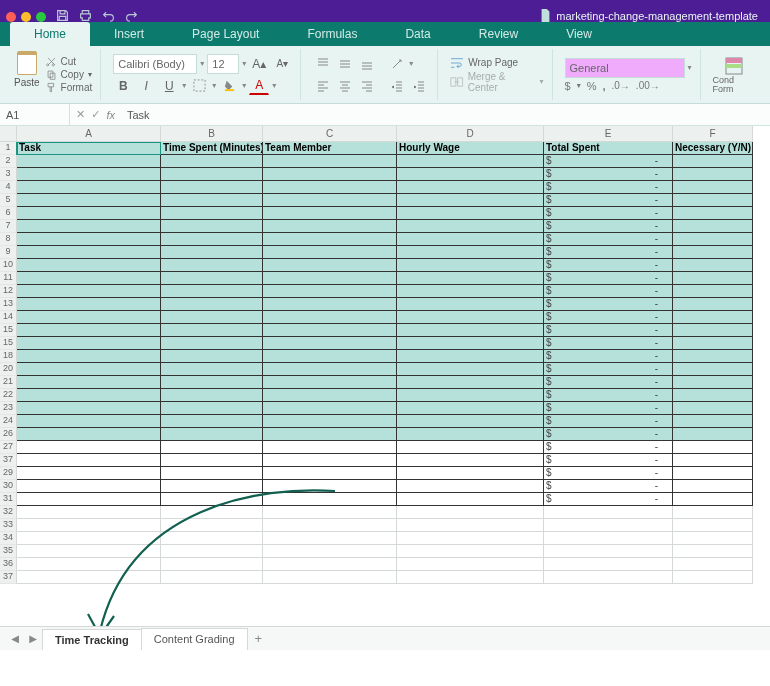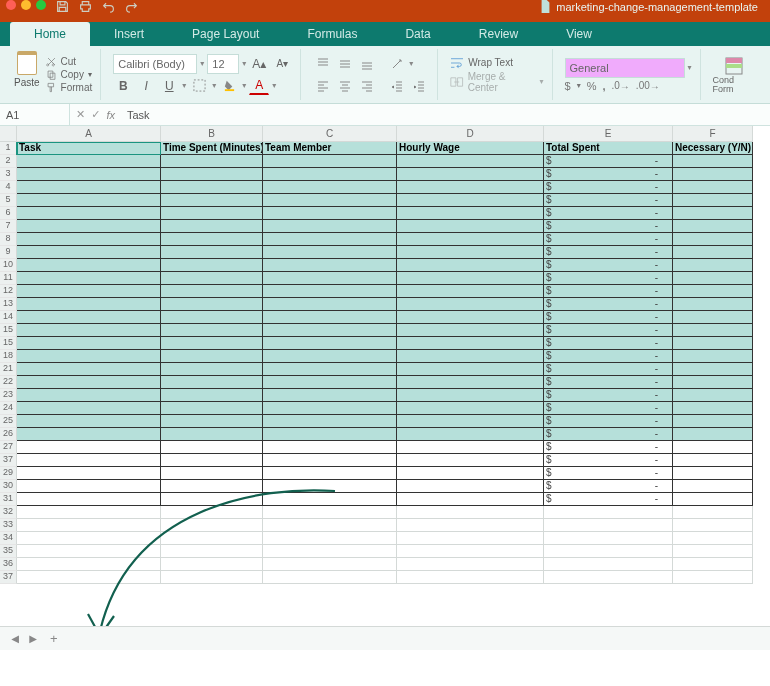--- a/index.html
+++ b/index.html
@@ -1,17 +1,17 @@
 <!DOCTYPE html>
 <html><head>
 <meta charset="utf-8">
 <style>
 *{box-sizing:border-box;margin:0;padding:0;font-family:-apple-system,Helvetica,Arial,sans-serif}
 body{width:770px;height:686px;overflow:hidden;background:#fff;font-size:11px;color:#444}
-.titlebar{height:22px;background:#c2410c;display:flex;align-items:flex-start;padding:0 6px;color:#d8ece9}
+.titlebar{height:22px;background:#4c1d95;display:flex;align-items:flex-end;padding:0 6px;color:#d8ece9}
 .traffic{display:flex;gap:5px;margin-right:10px}
 .dot{width:10px;height:10px;border-radius:50%}
 .dot.r{background:#ff5f57}.dot.y{background:#febc2e}.dot.g{background:#28c840}
 .qat{display:flex;gap:10px;color:#bfe0db;align-items:center}
 .qat svg{opacity:.85}
 .doc-title{margin-left:auto;margin-right:6px;font-size:11px;color:#e8f5f3;display:flex;align-items:center;gap:5px}
 .tabs{height:24px;background:#0d7a6e;display:flex;align-items:end;padding-left:10px}
 .tab{padding:5px 24px;color:#d3eae6;font-size:12px;cursor:pointer}
 .tab.active{background:#e8f4f2;color:#0d7a6e;border-radius:3px 3px 0 0;font-weight:500}
 .ribbon{height:58px;background:#e8f4f2;border-bottom:1px solid #c5ddd8;display:flex;padding:3px 6px;gap:4px}
@@ -216,21 +216,21 @@
             <path stroke="#888" d="M6 3h6M6 6h6M6 9h6M6 12h6M2 7l2 1-2 1"></path>
           </svg>
         </div>
     </div>
   </div>
   <div class="rgroup">
     <div class="wrap-text">
         <svg width="14" height="12" viewBox="0 0 16 14">
           <path stroke="#5b9bd5" fill="none" d="M1 2h14M1 7h10a2 2 0 0 1 0 4H8m0 0l2-2m-2 2l2 2M1 12h4"></path>
         </svg>
-        <span>Wrap Text</span>
+        <span>Wrap Page</span>
       </div>
     <div class="wrap-text" style="opacity:.5">
         <svg width="14" height="12" viewBox="0 0 16 14">
           <path stroke="#888" fill="none" d="M1 2h6v10H1zM9 2h6v10H9zM5 7h6"></path>
         </svg>
         <span>Merge &amp; Center</span>
         <span style="font-size:8px">▾</span>
       </div>
   </div>
   <div class="rgroup">
@@ -429,20 +429,29 @@
       <div class="row">
         <div class="rh">18</div>
         <div class="cell hl" style="width:144px"></div>
         <div class="cell hl" style="width:102px"></div>
         <div class="cell hl" style="width:134px"></div>
         <div class="cell hl" style="width:147px"></div>
         <div class="cell hl dollar-cell" style="width:129px"></div>
         <div class="cell hl" style="width:80px"></div>
       </div>
       <div class="row">
+        <div class="rh">20</div>
+        <div class="cell hl" style="width:144px"></div>
+        <div class="cell hl" style="width:102px"></div>
+        <div class="cell hl" style="width:134px"></div>
+        <div class="cell hl" style="width:147px"></div>
+        <div class="cell hl dollar-cell" style="width:129px"></div>
+        <div class="cell hl" style="width:80px"></div>
+      </div>
+      <div class="row">
         <div class="rh">21</div>
         <div class="cell hl" style="width:144px"></div>
         <div class="cell hl" style="width:102px"></div>
         <div class="cell hl" style="width:134px"></div>
         <div class="cell hl" style="width:147px"></div>
         <div class="cell hl dollar-cell" style="width:129px"></div>
         <div class="cell hl" style="width:80px"></div>
       </div>
       <div class="row">
         <div class="rh">22</div>
@@ -457,29 +466,20 @@
         <div class="rh">23</div>
         <div class="cell hl" style="width:144px"></div>
         <div class="cell hl" style="width:102px"></div>
         <div class="cell hl" style="width:134px"></div>
         <div class="cell hl" style="width:147px"></div>
         <div class="cell hl dollar-cell" style="width:129px"></div>
         <div class="cell hl" style="width:80px"></div>
       </div>
       <div class="row">
         <div class="rh">24</div>
-        <div class="cell hl" style="width:144px"></div>
-        <div class="cell hl" style="width:102px"></div>
-        <div class="cell hl" style="width:134px"></div>
-        <div class="cell hl" style="width:147px"></div>
-        <div class="cell hl dollar-cell" style="width:129px"></div>
-        <div class="cell hl" style="width:80px"></div>
-      </div>
-      <div class="row">
-        <div class="rh">25</div>
         <div class="cell hl" style="width:144px"></div>
         <div class="cell hl" style="width:102px"></div>
         <div class="cell hl" style="width:134px"></div>
         <div class="cell hl" style="width:147px"></div>
         <div class="cell hl dollar-cell" style="width:129px"></div>
         <div class="cell hl" style="width:80px"></div>
       </div>
       <div class="row">
         <div class="rh">26</div>
         <div class="cell hl" style="width:144px"></div>
@@ -589,15 +589,19 @@
         <div class="cell" style="width:80px"></div>
       </div>
     </div>
   <svg class="arrow-annotation" width="280" height="160" viewBox="0 0 280 160">
     <path d="M255 5 C 180 0, 50 20, 20 145" fill="none" stroke="#12604f" stroke-width="2.2"></path>
     <path d="M8 128 L20 150 L34 130" fill="none" stroke="#12604f" stroke-width="2.2"></path>
   </svg>
   <div class="sheet-tabs">
     <div class="st-nav">◀</div>
     <div class="st-nav">▶</div>
+    <div id="sheet-tab-list" style="display:flex">
+        <div class="st active">Time Tracking</div>
+        <div class="st">Content Grading</div>
+      </div>
     <div class="st-add">+</div>
   </div>
 </div>
 
 </body></html>

